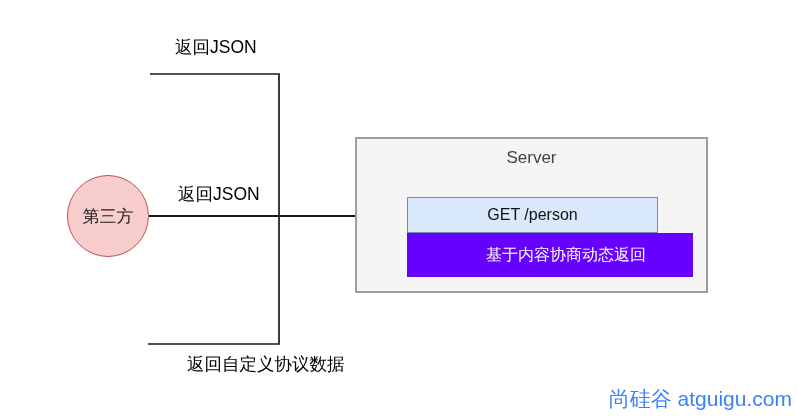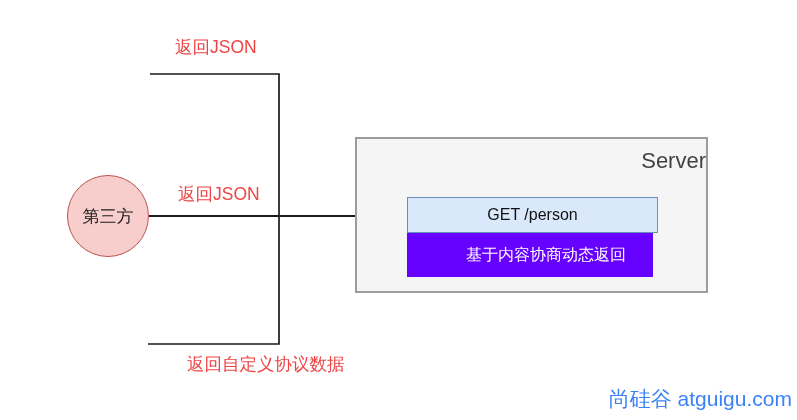--- a/index.html
+++ b/index.html
@@ -32,55 +32,55 @@
     font-size: 17px;
     color: #1a1a1a;
   }
   .node-mobile { left: 68px; top: 32px; }
   .node-third  { left: 67px; top: 175px; text-align: center; }
   .node-iot    { left: 66px; top: 303px; }
 
   .edge-label {
     position: absolute;
     font-size: 17.5px;
-    color: #ef4444;
+    color: #000000;
     white-space: nowrap;
   }
   .edge-label-json { left: 175px; top: 35px; }
   .edge-label-xml  { left: 178px; top: 182px; }
   .edge-label-iot  { left: 163px; top: 352px; margin-left: 24px; }
 
   .server-box {
     position: absolute;
     left: 355px; top: 137px;
     width: 353px; height: 156px;
     background: #f5f5f5;
     border: 2px solid #9c9c9c;
   }
   .server-title {
     margin-top: 9px;
-    text-align: right;
-    font-size: 22px;
+    text-align: center;
+    font-size: 17px;
     color: #424242;
   }
 
   .request-row {
     position: absolute;
     left: 407px; top: 197px;
     width: 251px; height: 36px;
     background: var(--fill, #dae8fc);
     border: 1px solid var(--stroke, #6c8ebf);
     display: flex; align-items: center; justify-content: center;
     font-size: 16px;
     color: #111111;
   }
   .response-row {
     position: absolute;
     left: 407px; top: 233px;
-    width: 246px; height: 44px;
+    width: 286px; height: 44px;
     background: var(--fill, #6600ff);
     display: flex; align-items: center; justify-content: center;
     font-size: 16px;
     color: #ffffff;
     padding-left: 32px;
   }
 
   .watermark {
     position: absolute;
     right: 5px; bottom: 7px;

